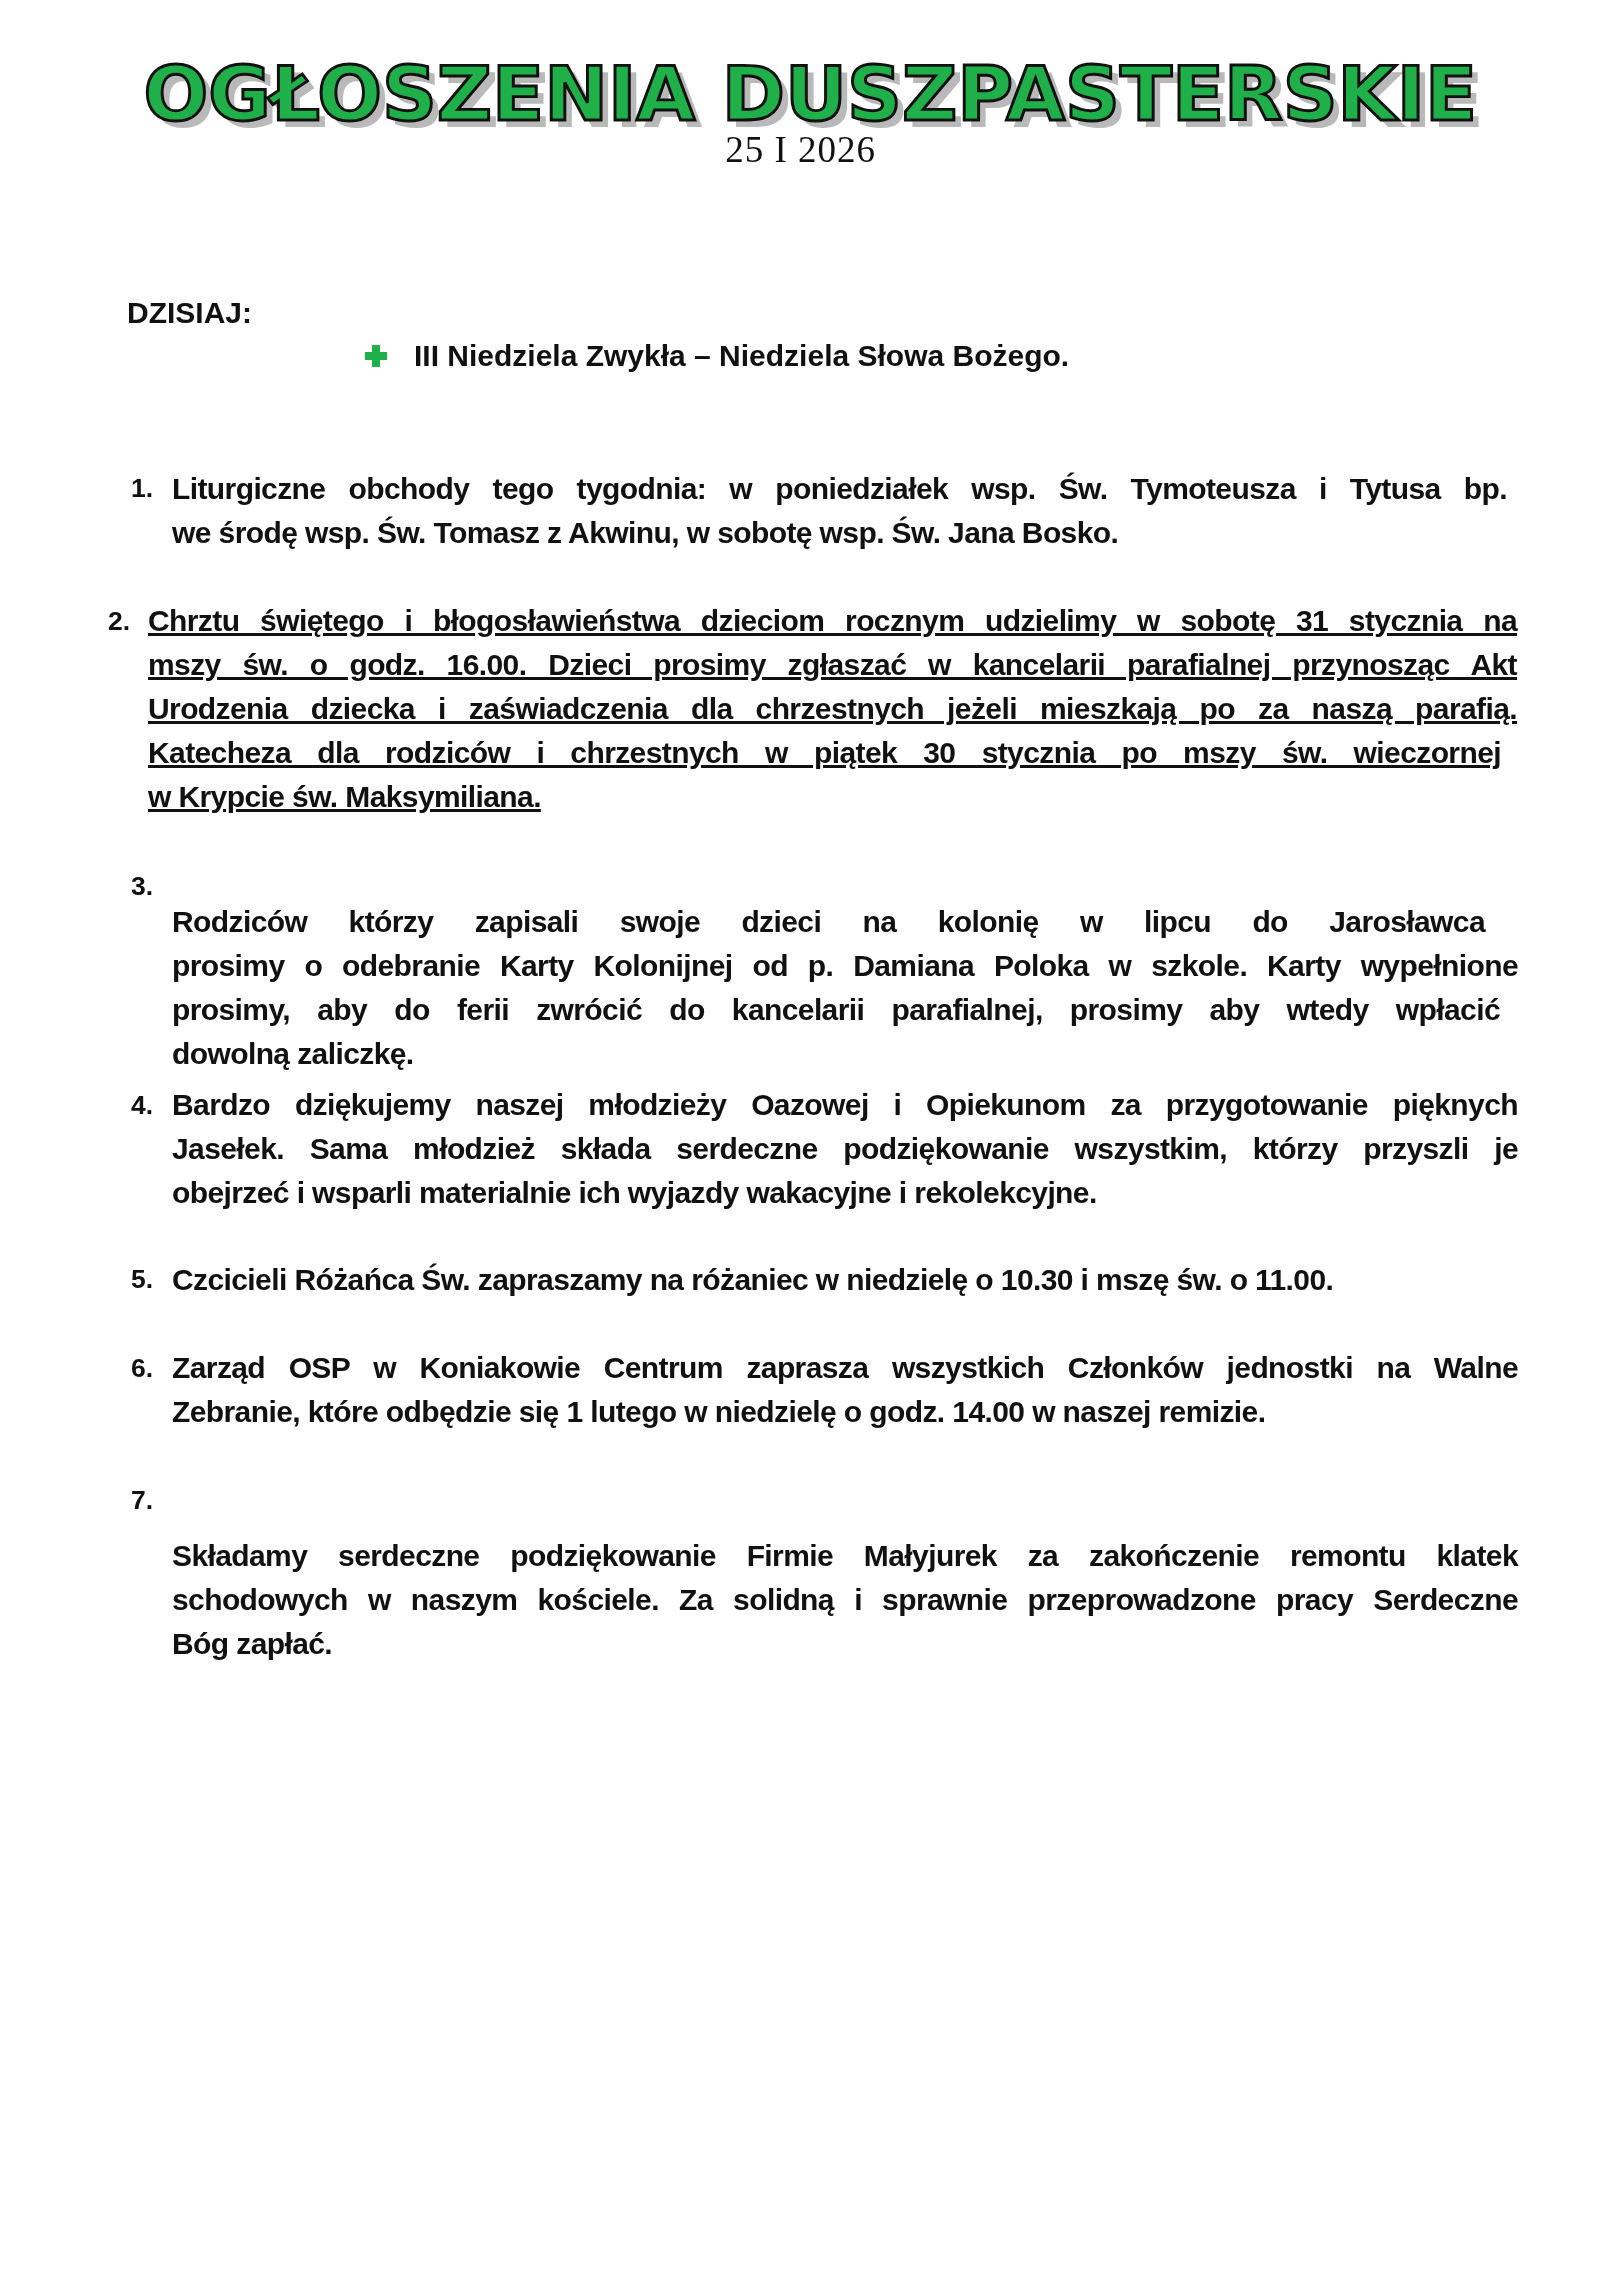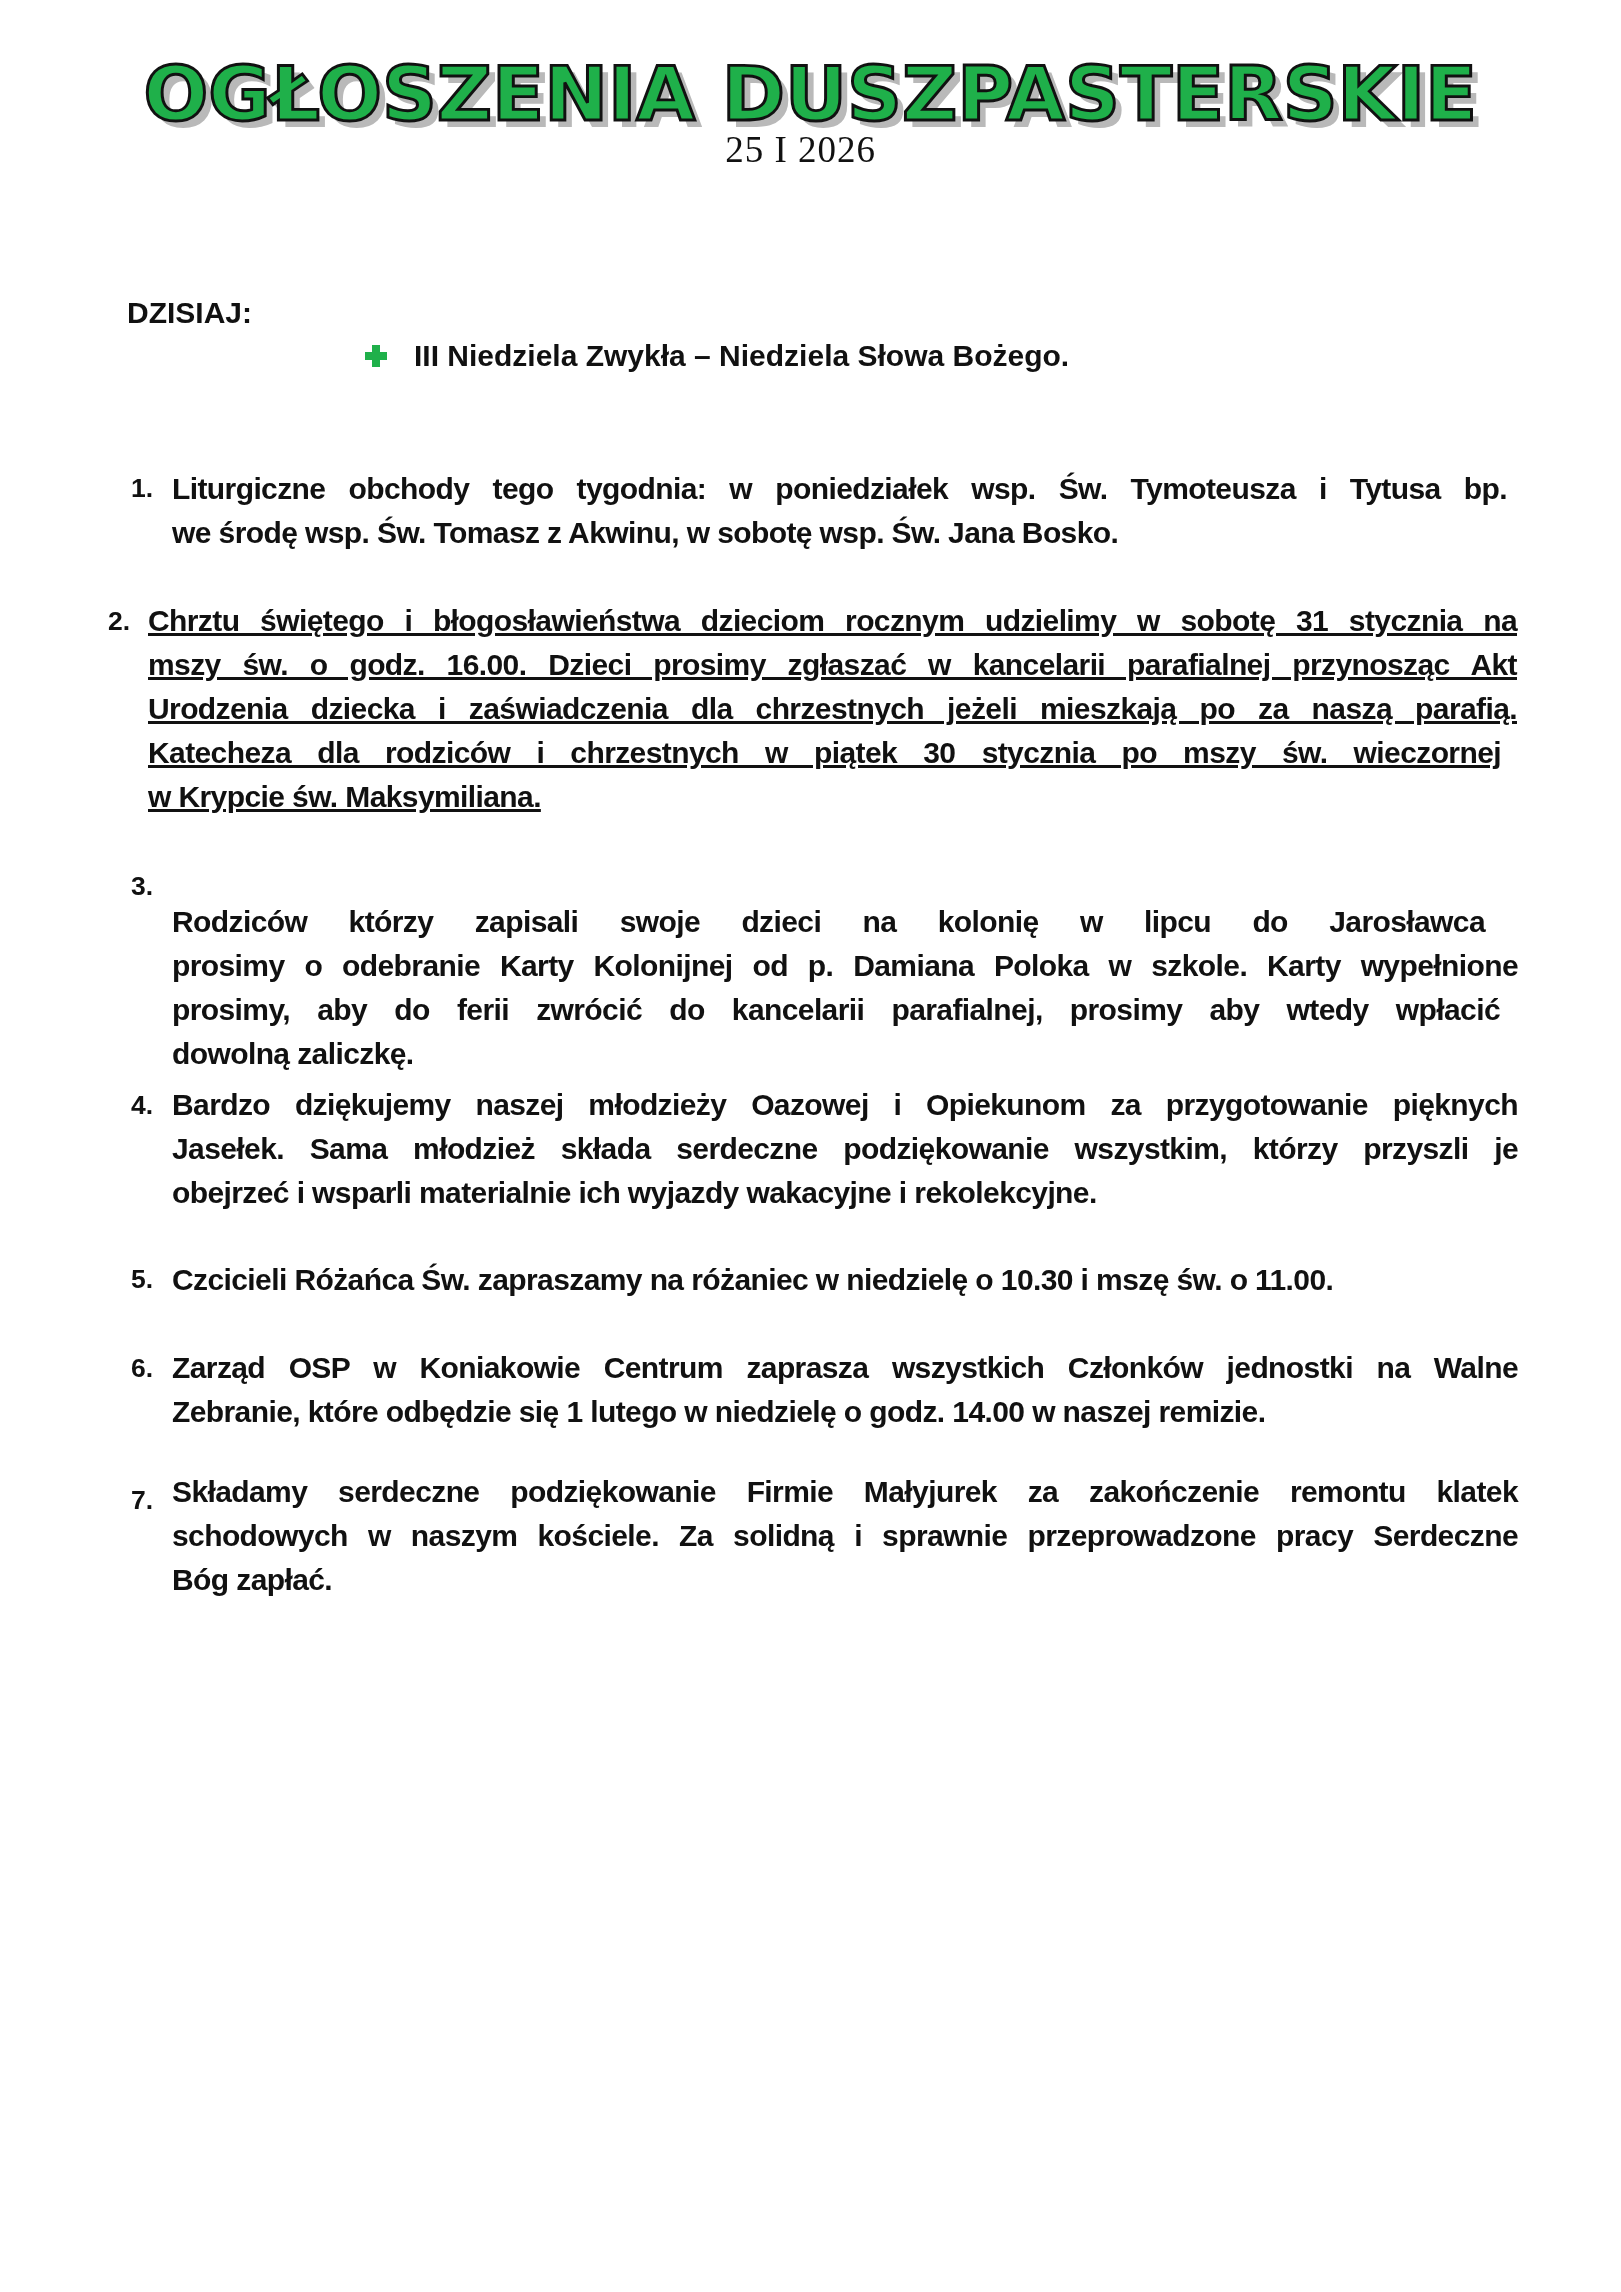--- a/index.html
+++ b/index.html
@@ -117,21 +117,21 @@
   <div class="txt item">
     <span class="num" style="left:131px; top:1353px;">6.</span>
     <div class="para" style="left:172px; top:1346px; width:1346px;">
       <span class="justify-line">Zarząd OSP w Koniakowie Centrum zaprasza wszystkich Członków jednostki na Walne</span>
       <span>Zebranie, które odbędzie się 1 lutego w niedzielę o godz. 14.00 w naszej remizie.</span>
     </div>
   </div>
 
   <div class="txt item">
     <span class="num" style="left:131px; top:1485px;">7.</span>
-    <div class="para" style="left:172px; top:1470px; width:1346px;">
+    <div class="para" style="left:172px; top:1534px; width:1346px;">
       <span class="justify-line">Składamy serdeczne podziękowanie Firmie Małyjurek za zakończenie remontu klatek</span>
       <span class="justify-line">schodowych w naszym kościele. Za solidną i sprawnie przeprowadzone pracy Serdeczne</span>
       <span>Bóg zapłać.</span>
     </div>
   </div>
 
 </div>
 
 
 </body></html>

